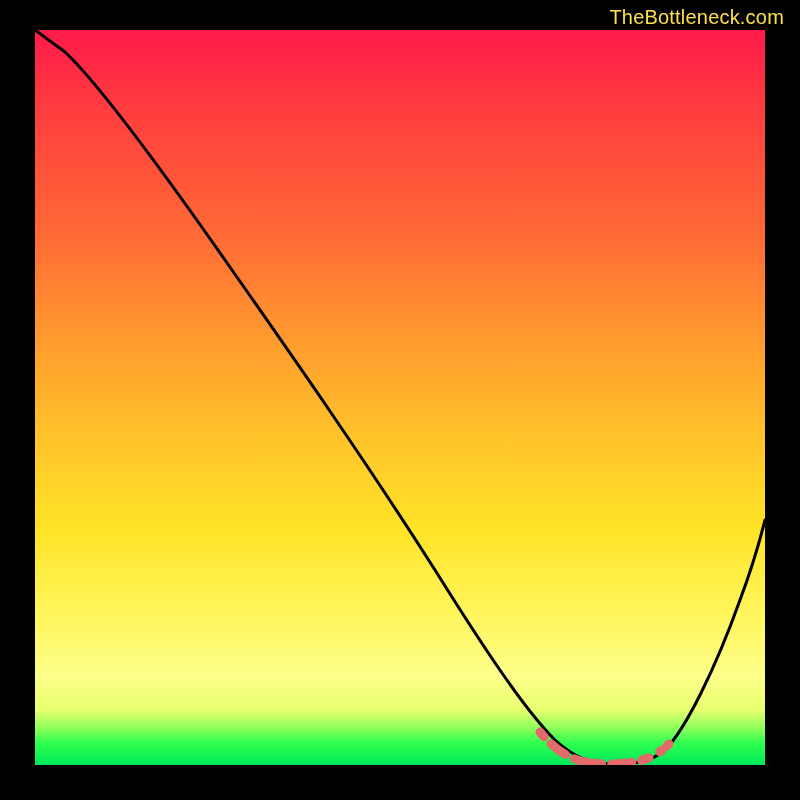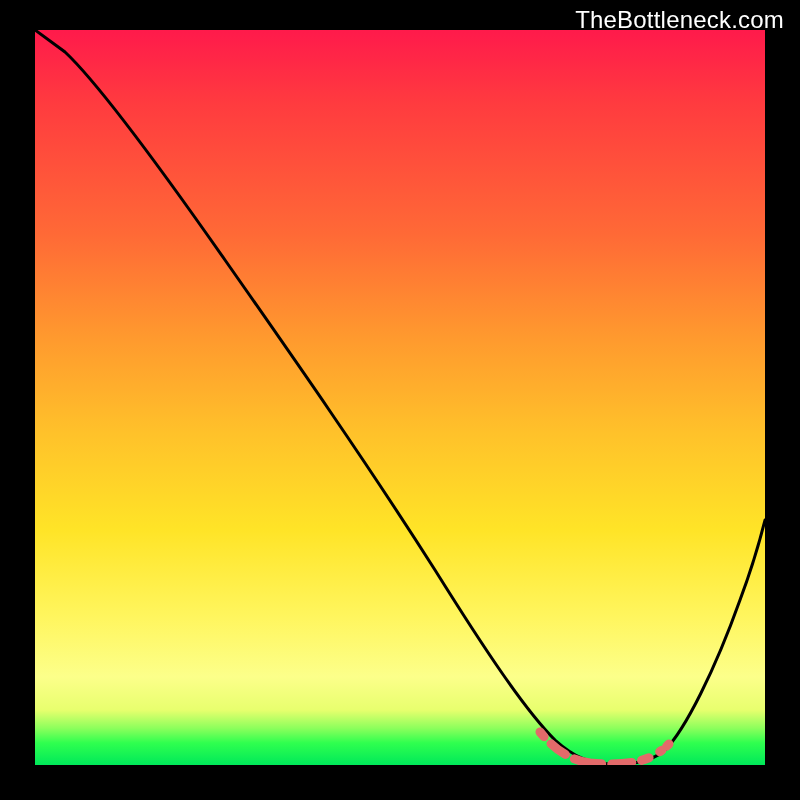--- a/index.html
+++ b/index.html
@@ -39,22 +39,22 @@
       #e8ff6e 92.5%,
       #8cff5c 95%,
       #2fff4f 97%,
       #00e85a 100%
     );
   }
   .watermark {
     position: absolute;
     top: 6px;
     right: 16px;
-    color: #ffffff;
-    font-size: 24px;
+    color: #fde047;
+    font-size: 20px;
     font-weight: 500;
     letter-spacing: 0.2px;
   }
   svg.curve {
     position: absolute;
     left: 0;
     top: 0;
     width: 730px;
     height: 735px;
   }

